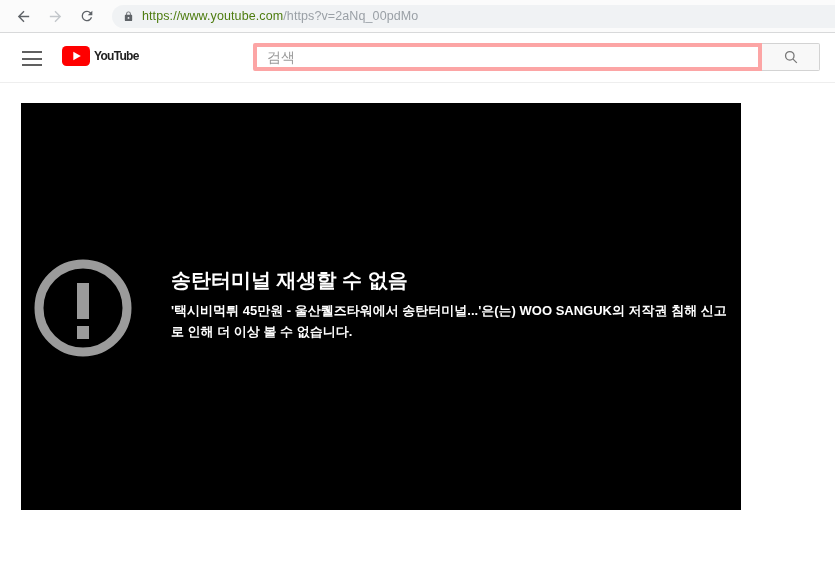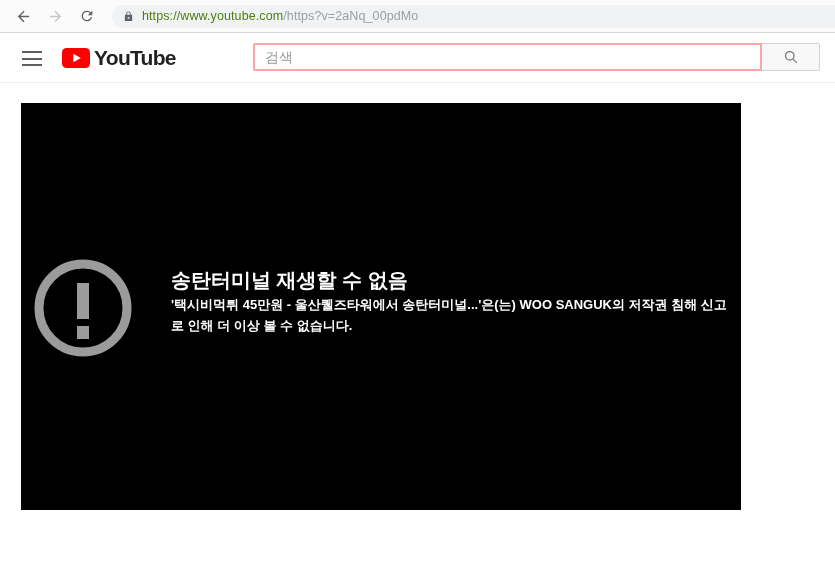--- a/index.html
+++ b/index.html
@@ -57,28 +57,28 @@
     position: absolute; left: 22px; top: 18px;
     width: 20px; height: 15px; cursor: pointer;
     display: flex; flex-direction: column; justify-content: space-between;
   }
   .hamburger span { display: block; height: 2px; background: #606060; }
   .yt-logo {
     position: absolute; left: 62px; top: 13px;
     display: flex; align-items: center; cursor: pointer;
   }
   .yt-wordmark {
-    font-size: 21px; font-weight: bold; color: #212121;
+    font-size: 12px; font-weight: bold; color: #212121;
     letter-spacing: -0.7px; margin-left: 4px;
     font-family: "Liberation Sans", "DejaVu Sans", sans-serif;
   }
   .search-input {
     position: absolute; left: 253px; top: 10px;
     width: 509px; height: 28px;
-    border: 2px solid #fca5a5;
+    border: 4px solid #fca5a5;
     border-radius: 2px 0 0 2px;
     padding: 0 10px;
     font-size: 14px;
     color: #15803d;
     outline: none;
   }
   .search-input::placeholder { color: #999999; }
   .search-btn {
     position: absolute; left: 762px; top: 10px;
     width: 58px; height: 28px;
@@ -105,21 +105,21 @@
     position: absolute; left: 150px; top: 163px;
     width: 566px;
   }
   .error-title {
     color: #ffffff;
     font-size: 20px;
     font-weight: bold;
     line-height: 28px;
   }
   .error-message {
-    margin-top: 0;
+    margin-top: 6px;
     color: #ffffff;
     font-size: 13px;
     font-weight: 600;
     line-height: 21px;
   }
 </style>
 </head>
 <body>
 
 <div class="chrome-bar">

